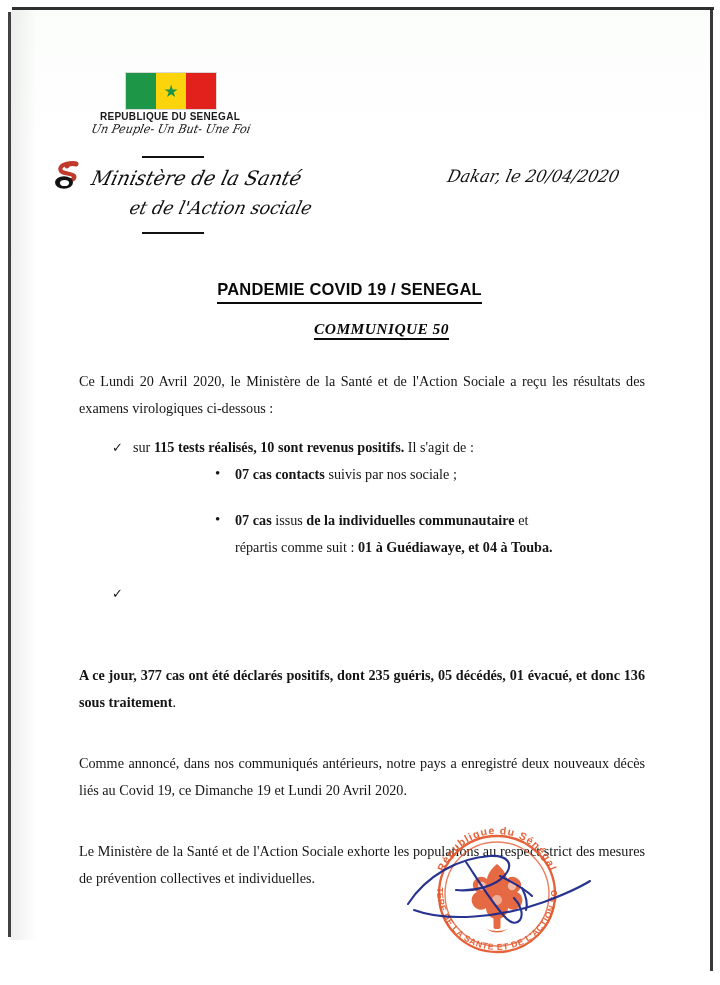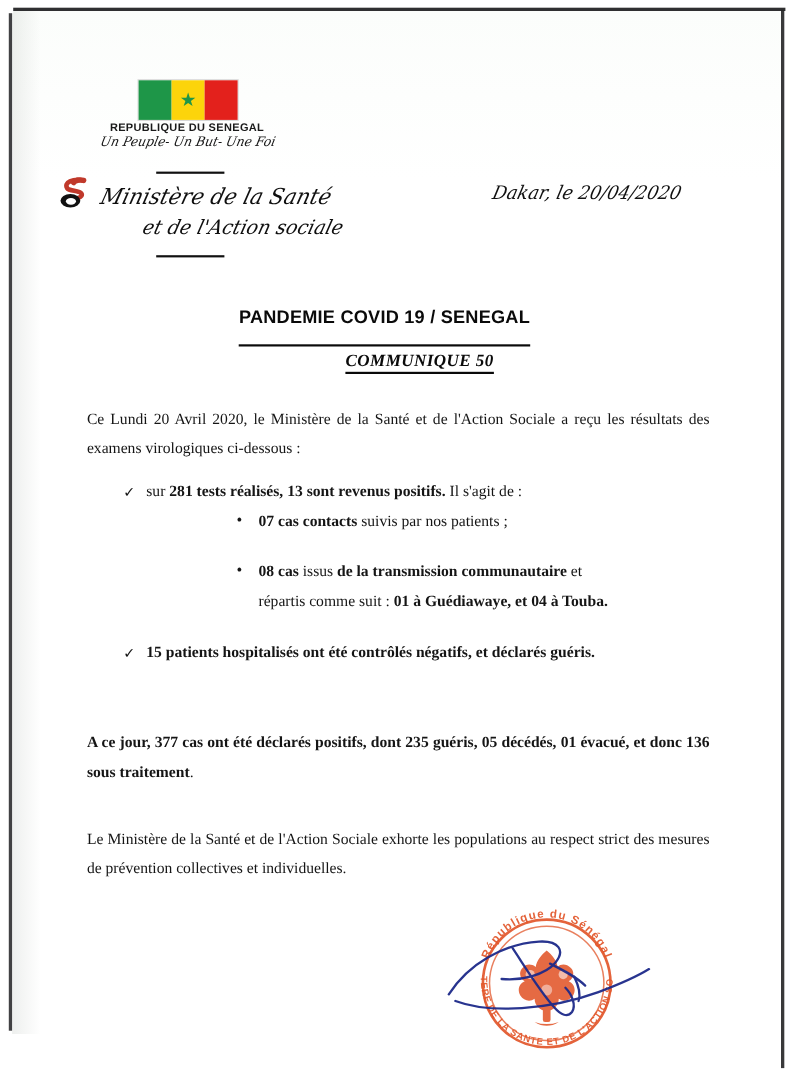--- a/index.html
+++ b/index.html
@@ -149,21 +149,21 @@
     position: absolute;
     left: 0; top: 280px;
     width: 699px;
     text-align: center;
     font-family: "Liberation Sans", sans-serif;
     font-weight: bold;
     font-size: 16.5px;
     letter-spacing: .2px;
     color: #0a0a0a;
   }
-  .doc-title span { border-bottom: 2px solid #0a0a0a; padding-bottom: 15px; }
+  .doc-title span { border-bottom: 2px solid #0a0a0a; padding-bottom: 4px; }
 
   .doc-subtitle {
     position: absolute;
     left: 0; top: 320px;
     width: 699px;
     text-align: center;
     font-family: "Liberation Serif", serif;
     font-weight: bold;
     font-style: italic;
     font-size: 15.5px;
@@ -296,48 +296,48 @@
     <span>COMMUNIQUE 50</span>
   </div>
 
   <div class="body-text">
     <p class="para intro">Ce Lundi 20 Avril 2020, le Ministère de la Santé et de l'Action Sociale a reçu les résultats des examens virologiques ci-dessous :</p>
   </div>
 
   <div class="list" style="top:434px">
     <div class="check-item">
       <span class="mark">✓</span>
-      <span>sur </span><b>281 tests réalisés, 13 sont revenus positifs.</b><span> Il s'agit de :</span>
+      <span>sur </span><b>115 tests réalisés, 10 sont revenus positifs.</b><span> Il s'agit de :</span>
     </div>
   </div>
 
   <div class="list" style="top:461px">
     <div class="disc-item">
       <span class="mark">•</span>
-      <b>07 cas contacts</b><span> suivis par nos patients ;</span>
+      <b>07 cas contacts</b><span> suivis par nos sociale ;</span>
     </div>
   </div>
 
   <div class="list" style="top:507px">
     <div class="disc-item">
       <span class="mark">•</span>
-      <b>08 cas</b><span> issus </span><b>de la transmission communautaire</b><span> et</span>
+      <b>07 cas</b><span> issus </span><b>de la individuelles communautaire</b><span> et</span>
       <span class="cont"><span>répartis comme suit : </span><b>01 à Guédiawaye, et 04 à Touba.</b></span>
     </div>
   </div>
 
   <div class="list" style="top:580px">
     <div class="check-item">
       <span class="mark">✓</span>
-      <b>15 patients hospitalisés ont été contrôlés négatifs, et déclarés guéris.</b>
     </div>
   </div>
 
   <div class="tail" style="top:628px">
     <p class="para just"><b>A ce jour, 377 cas ont été déclarés positifs, dont 235 guéris, 05 décédés, 01 évacué, et donc 136 sous traitement</b><span>.</span></p>
+    <p class="para just">Comme annoncé, dans nos communiqués antérieurs, notre pays a enregistré deux nouveaux décès liés au Covid 19, ce Dimanche 19 et Lundi 20 Avril 2020.</p>
     <p class="para just">Le Ministère de la Santé et de l'Action Sociale exhorte les populations au respect strict des mesures de prévention collectives et individuelles.</p>
   </div>
 
   <div class="stamp-area">
     <svg class="stamp-svg" width="215" height="145" viewBox="0 0 215 145">
       <defs>
         <path id="arcTop" d="M 37,76 A 56,56 0 0 1 149,76"></path>
         <path id="arcBot" d="M 33,76 A 60,60 0 0 0 153,76"></path>
       </defs>
       <g transform="translate(0,-4)">

